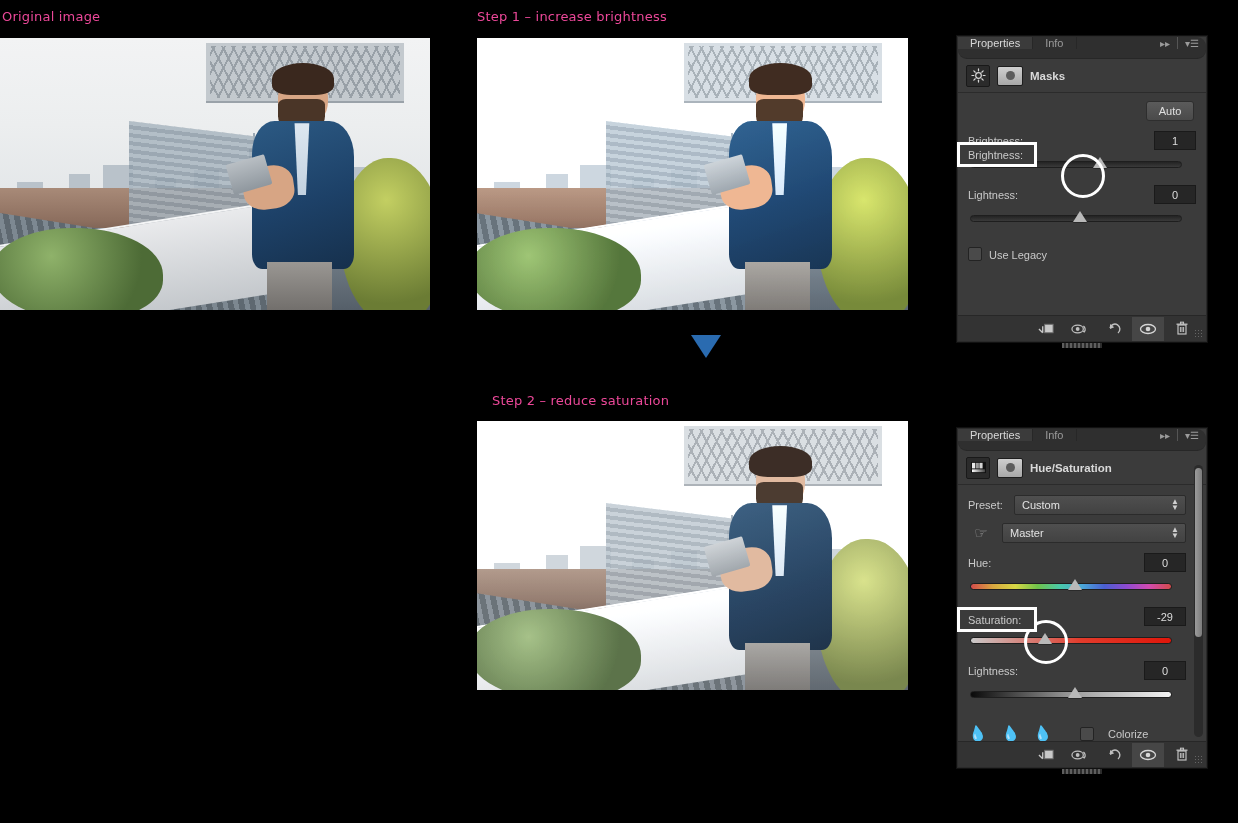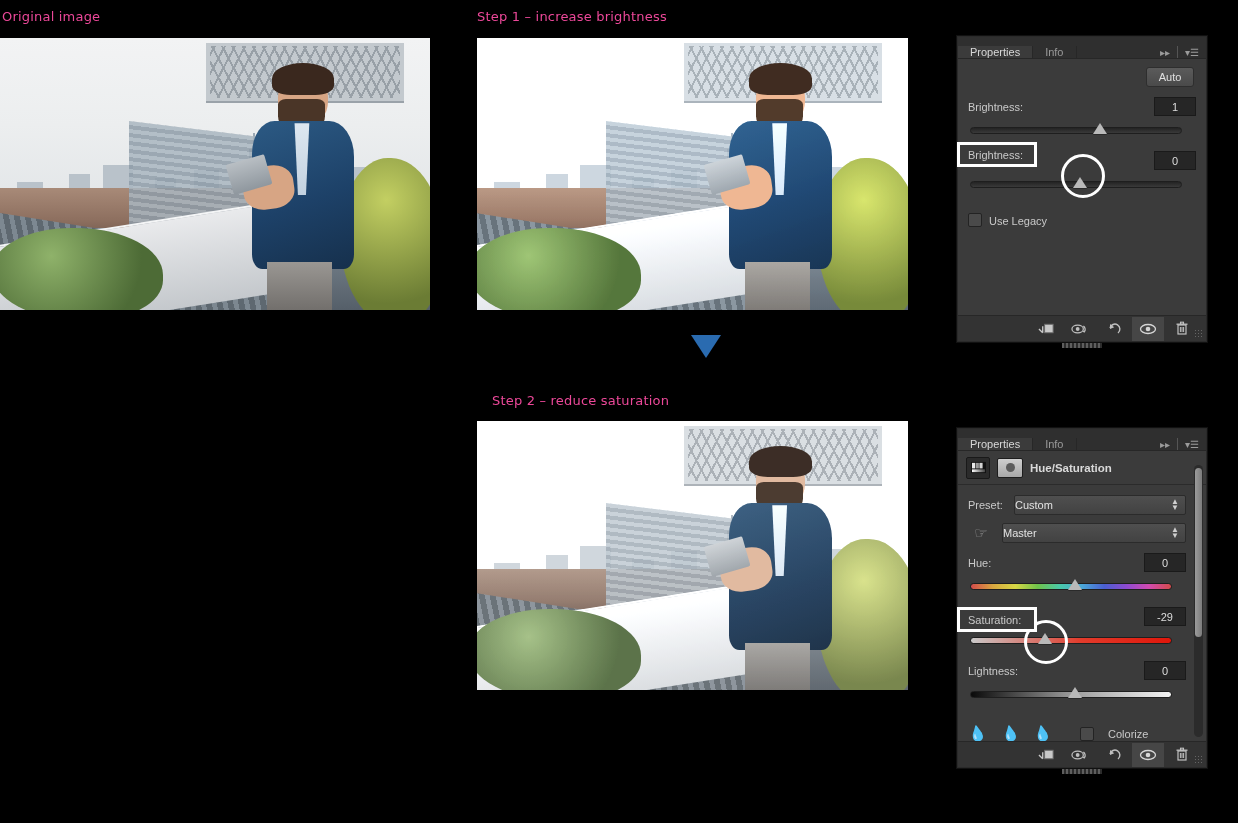--- a/index.html
+++ b/index.html
@@ -153,23 +153,24 @@
     border: 1px solid #2a2a2a;
     color: #c8c8c8;
     font-size: 11px;
     box-shadow: 0 0 0 1px #111;
   }
   #panel-brightness { left: 957px; top: 36px;  width: 250px; height: 306px; }
   #panel-huesat     { left: 957px; top: 428px; width: 250px; height: 340px; }
 
   .panel-tabbar {
     height: 22px; background: #2f2f2f;
-    display: flex; align-items: flex-end;
+    display: flex; align-items: flex-start;
     border-bottom: 1px solid #272727;
     position: relative;
+    border-radius: 9px;
   }
   .panel-tab {
     padding: 0 12px; display: flex; align-items: center;
     font-size: 11px; color: #9a9a9a;
     border-right: 1px solid #272727;
   }
   .panel-tab.active { background: #3b3b3b; color: #d8d8d8; }
   .tabbar-spacer { flex: 1; }
   .tab-icons {
     display: flex; align-items: center; gap: 7px;
@@ -255,21 +256,21 @@
     background: #4a4a4a; border: 1px solid #232323; border-radius: 2px;
   }
   .checkrow-label { font-size: 11px; color: #c9c9c9; }
 
   .combo-row { display: flex; align-items: center; gap: 8px; margin-bottom: 8px; }
   .combo-label { font-size: 11px; color: #c9c9c9; width: 38px; }
   .combo {
     flex: 1; height: 20px; position: relative;
     background: linear-gradient(#4f4f4f, #424242);
     border: 1px solid #2b2b2b; border-radius: 2px;
-    display: flex; align-items: center; padding-left: 0;
+    display: flex; align-items: center; padding-left: 7px;
     color: #e2e2e2; font-size: 11px;
   }
   .combo-arrows {
     position: absolute; right: 6px; top: 3px;
     font-size: 8px; line-height: 6px; color: #d0d0d0;
     display: flex; flex-direction: column;
   }
   .hand-icon { width: 26px; font-size: 15px; color: #9d9d9d; text-align:center; }
 
   .eyedroppers { display: flex; align-items: center; gap: 14px; margin-top: 14px; }
@@ -424,20 +425,41 @@
     <div class="panel-tab active">Properties</div>
     <div class="panel-tab">Info</div>
     <div class="tabbar-spacer"></div>
     <div class="tab-icons">
       <span>▸▸</span>
       <span class="divider-v"></span>
       <span>▾☰</span>
     </div>
   </div>
 
+  <div class="panel-head">
+    <div class="adj-icon">
+      <svg width="15" height="15" viewBox="0 0 16 16">
+        <circle cx="8" cy="8" r="3" fill="none" stroke="#d6d6d6" stroke-width="1.3"></circle>
+        <g stroke="#d6d6d6" stroke-width="1.3" stroke-linecap="round">
+          <line x1="8" y1="1" x2="8" y2="3"></line>
+            <line x1="8" y1="13" x2="8" y2="15"></line>
+          <line x1="1" y1="8" x2="3" y2="8"></line>
+            <line x1="13" y1="8" x2="15" y2="8"></line>
+          <line x1="3" y1="3" x2="4.5" y2="4.5"></line>
+            <line x1="11.5" y1="11.5" x2="13" y2="13"></line>
+          <line x1="13" y1="3" x2="11.5" y2="4.5"></line>
+            <line x1="4.5" y1="11.5" x2="3" y2="13"></line>
+        </g>
+      </svg>
+    </div>
+    <div class="mask-thumb">
+      <span class="mask-dot"></span>
+    </div>
+    <div class="panel-head-title">Masks</div>
+  </div>
 
   <div class="panel-body">
     <div class="auto-btn">Auto</div>
 
     <div class="slider-row" style="margin-top:34px">
       <div class="slider-label">Brightness:</div>
       <div class="slider-value">1</div>
       <div class="track"></div>
       <div class="thumb" style="left:55%"></div>
     </div>

